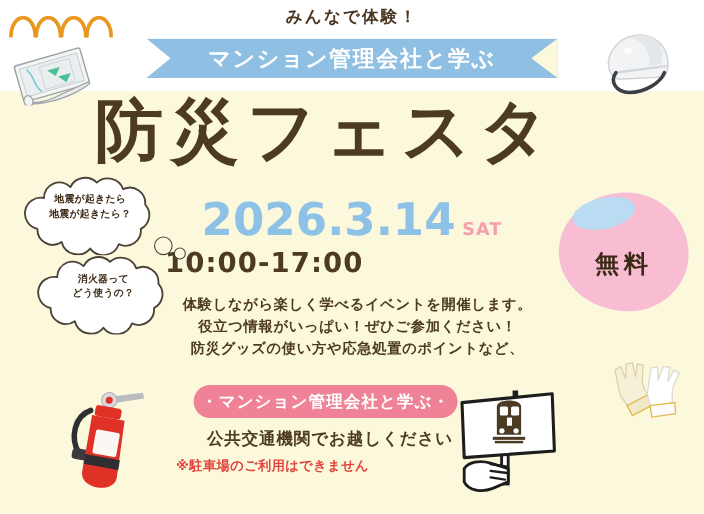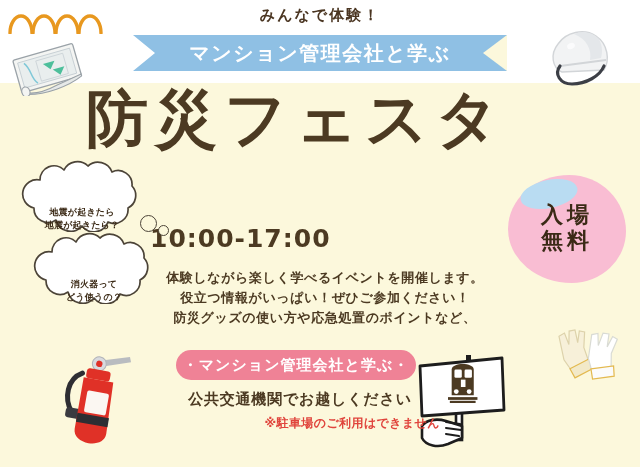--- a/index.html
+++ b/index.html
@@ -166,21 +166,21 @@
     font-size: 15px;
     font-weight: bold;
     color: #4c3a22;
     letter-spacing: 0.8px;
     z-index: 5;
   }
   .venue-note {
     position: absolute;
     left: 160px; top: 415px;
     width: 280px;
-    text-align: right;
+    text-align: left;
     font-size: 12px;
     font-weight: bold;
     color: #e0443c;
     letter-spacing: 0.4px;
     z-index: 5;
   }
 
   
   .free-blob {
     position: absolute;
@@ -215,25 +215,25 @@
     letter-spacing: 4px;
   }
 
   
   .bubble {
     position: absolute;
     z-index: 5;
   }
   .bubble .bubble-text {
     position: absolute;
-    left: 0; top: 0;
+    left: 0; top: 16px;
     width: 100%; height: 100%;
     display: flex;
     flex-direction: column;
-    justify-content: flex-end;
+    justify-content: flex-start;
     align-items: center;
     font-size: 9px;
     font-weight: bold;
     color: #3b2a16;
     letter-spacing: 0.2px;
     line-height: 13px;
   }
   #bubble-1 { left: 16px; top: 160px; width: 132px; height: 72px; }
   #bubble-2 { left: 28px; top: 232px; width: 132px; height: 72px; }
   .bubble-dot {
@@ -338,37 +338,40 @@
   <div class="header-kicker">みんなで体験！</div>
 
   <div class="ribbon-wrap">
     <div class="ribbon-body"></div>
     <div class="ribbon-notch-right"></div>
     <div class="ribbon-text">マンション管理会社と学ぶ</div>
   </div>
 
   <div class="main-title">防災フェスタ</div>
 
+  <div class="date-row">
+    <span class="date-main">2026.3.14</span><span class="date-dow">SAT</span>
+  </div>
   <div class="time-row">10:00-17:00</div>
 
   <div class="desc">
     <div class="desc-line">体験しながら楽しく学べるイベントを開催します。</div>
     <div class="desc-line">役立つ情報がいっぱい！ぜひご参加ください！</div>
     <div class="desc-line">防災グッズの使い方や応急処置のポイントなど、</div>
   </div>
 
   <div class="venue-pill">・マンション管理会社と学ぶ・</div>
   <div class="venue-access">公共交通機関でお越しください</div>
   <div class="venue-note">※駐車場のご利用はできません</div>
 
   <div class="free-blob">
     <div class="blob-pink"></div>
     <div class="blob-blue"></div>
     <div class="blob-text">
-      <span>入場</span><br>
+      <br>
       <span>無料</span>
     </div>
   </div>
 
   <div class="bubble" id="bubble-1">
     <svg viewBox="0 0 132 72" width="132" height="72">
       <path d="M24 20 A14 14 0 0 1 48 10 A15 15 0 0 1 72 6 A15 15 0 0 1 96 12 A14 14 0 0 1 116 26 A14 14 0 0 1 112 48 A14 14 0 0 1 92 62 A15 15 0 0 1 66 66 A15 15 0 0 1 40 60 A14 14 0 0 1 18 48 A14 14 0 0 1 24 20 Z" fill="#ffffff" stroke="#4c4438" stroke-width="1.7" stroke-linejoin="round"></path>
     </svg>
     <div class="bubble-text">
       <span>地震が起きたら</span>

